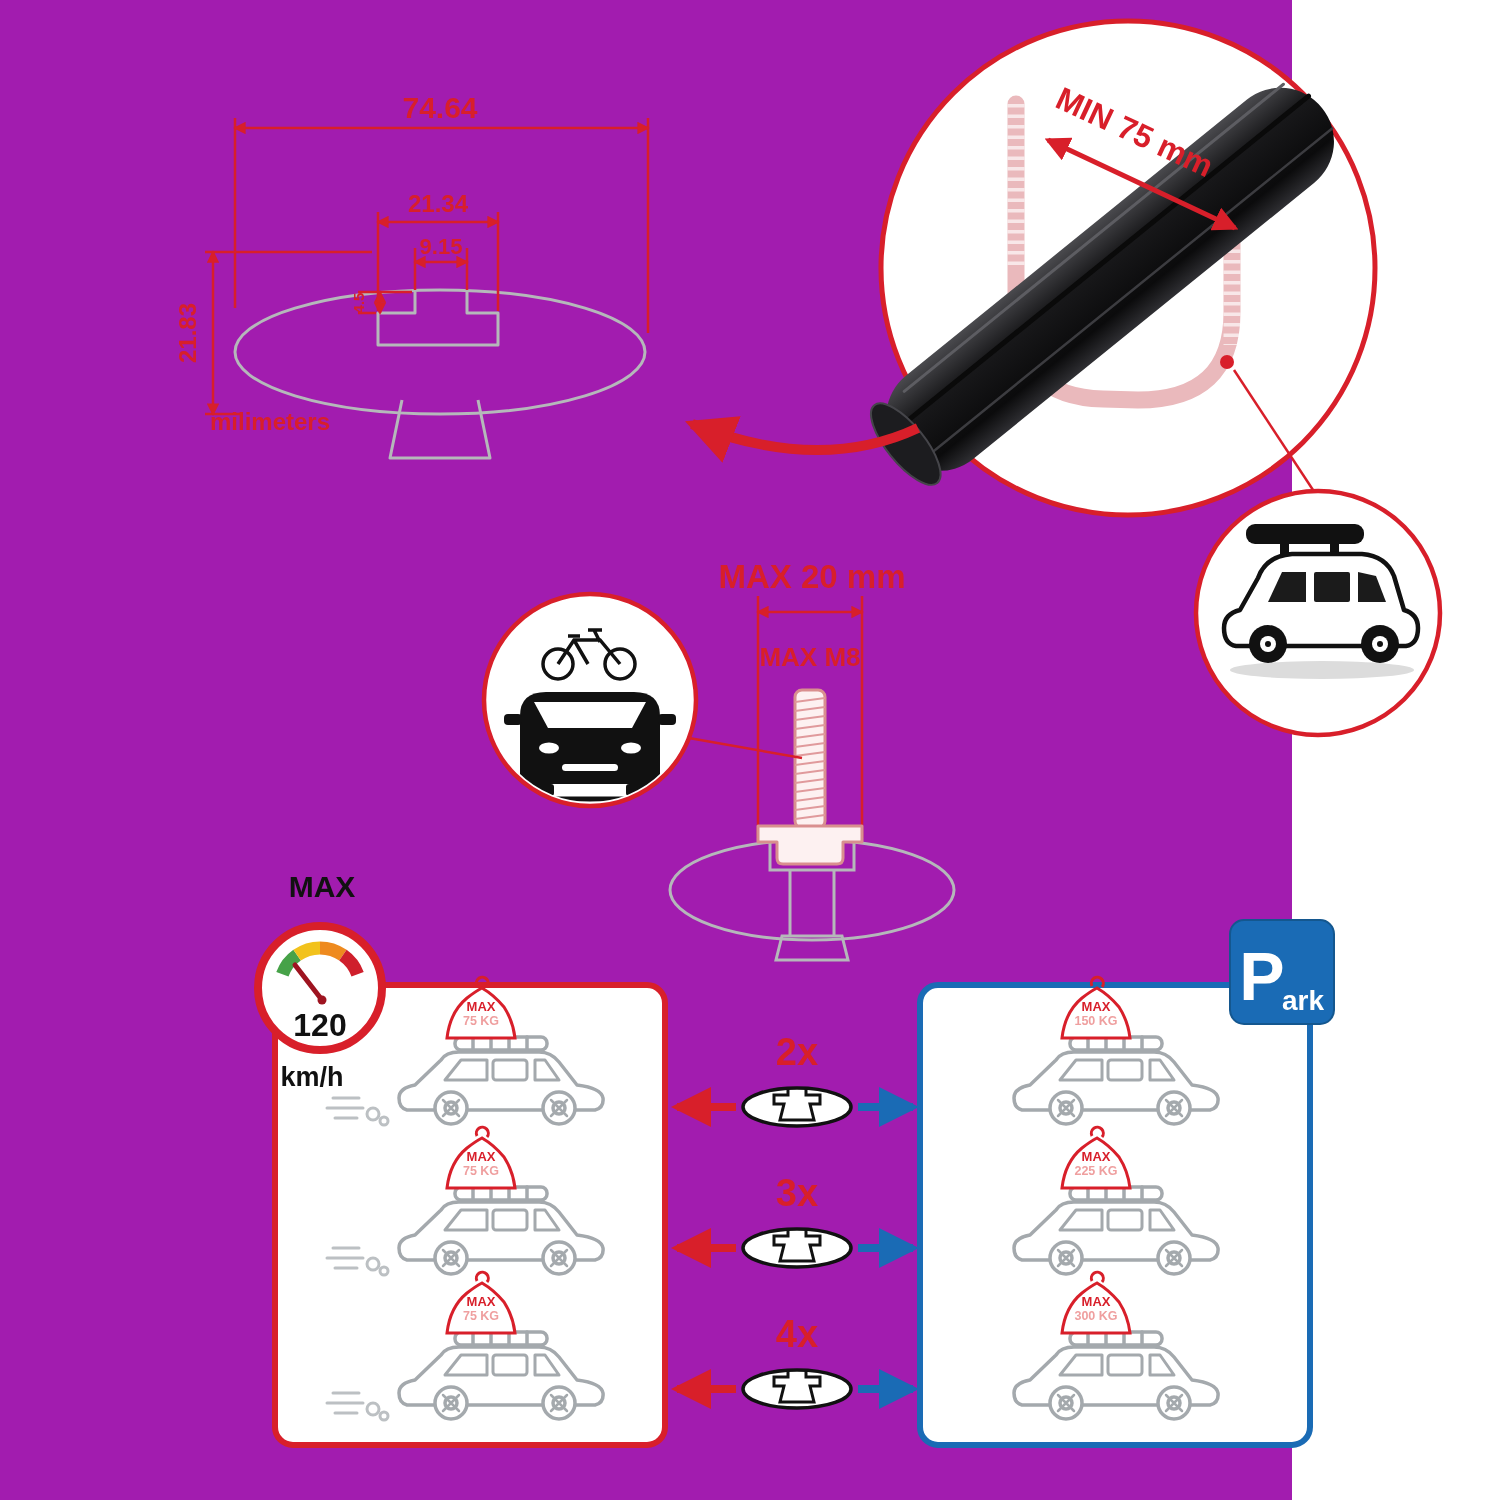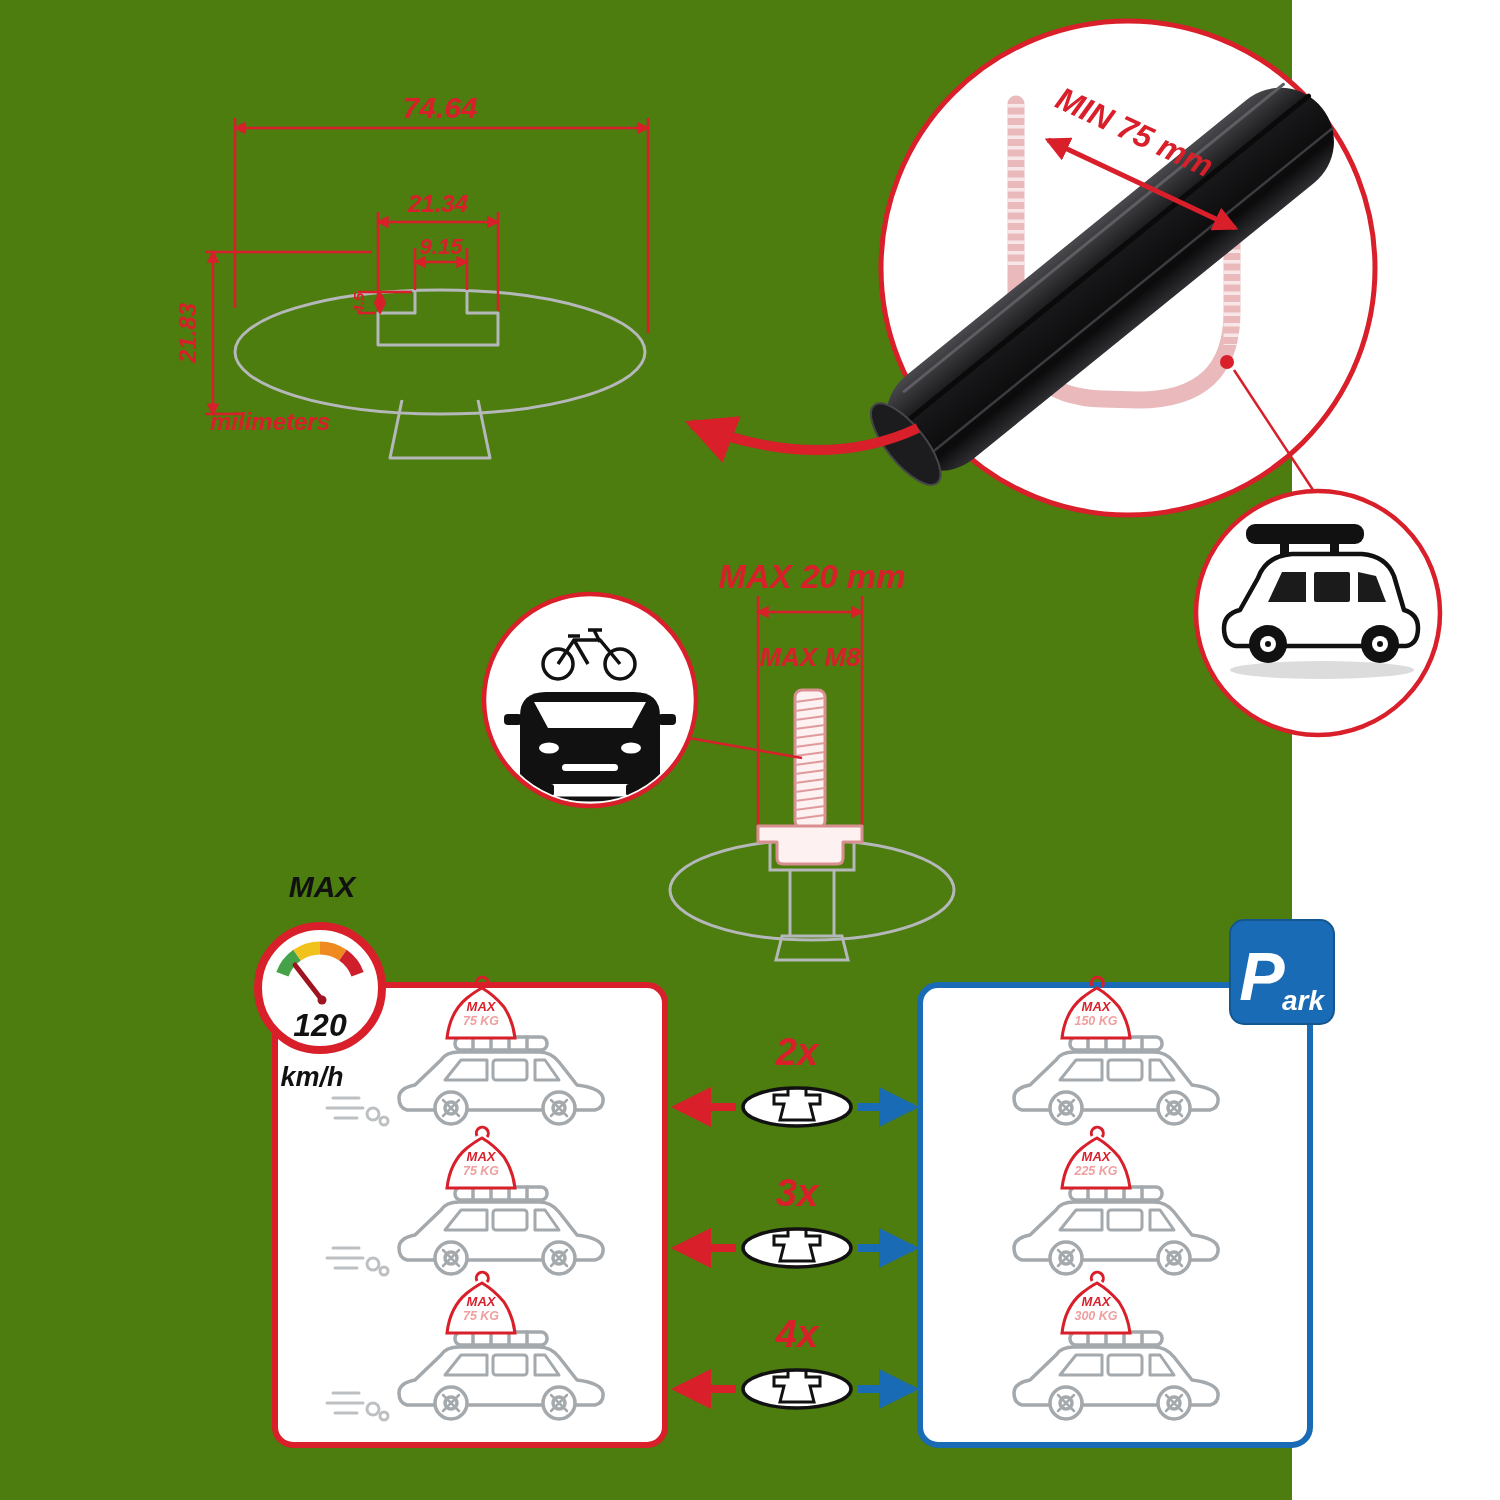--- a/index.html
+++ b/index.html
@@ -1,16 +1,16 @@
 <!DOCTYPE html>
 <html><head>
 <meta charset="utf-8">
 <style>
   html,body{margin:0;padding:0;background:#ffffff;}
-  .stage{width:1292px;height:1500px;position:relative;background:#4d7c0f;font-family:"Liberation Sans",sans-serif;font-style:italic;}
+  .stage{width:1292px;height:1500px;position:relative;background:#a21caf;font-family:"Liberation Sans",sans-serif;}
   svg{display:block;}
   svg text{font-family:"Liberation Sans",sans-serif;font-weight:bold;}
   .t-red{fill:#d81f2a;}
   .t-black{fill:#111111;}
   .t-white{fill:#ffffff;}
   .mid{text-anchor:middle;}
   .tentMax{fill:#d81f2a;font-size:13px;text-anchor:middle;}
   .tentKg{fill:#ef9f9f;font-size:12.5px;text-anchor:middle;}
   .qty{fill:#d81f2a;font-size:38px;text-anchor:middle;}
 </style>

